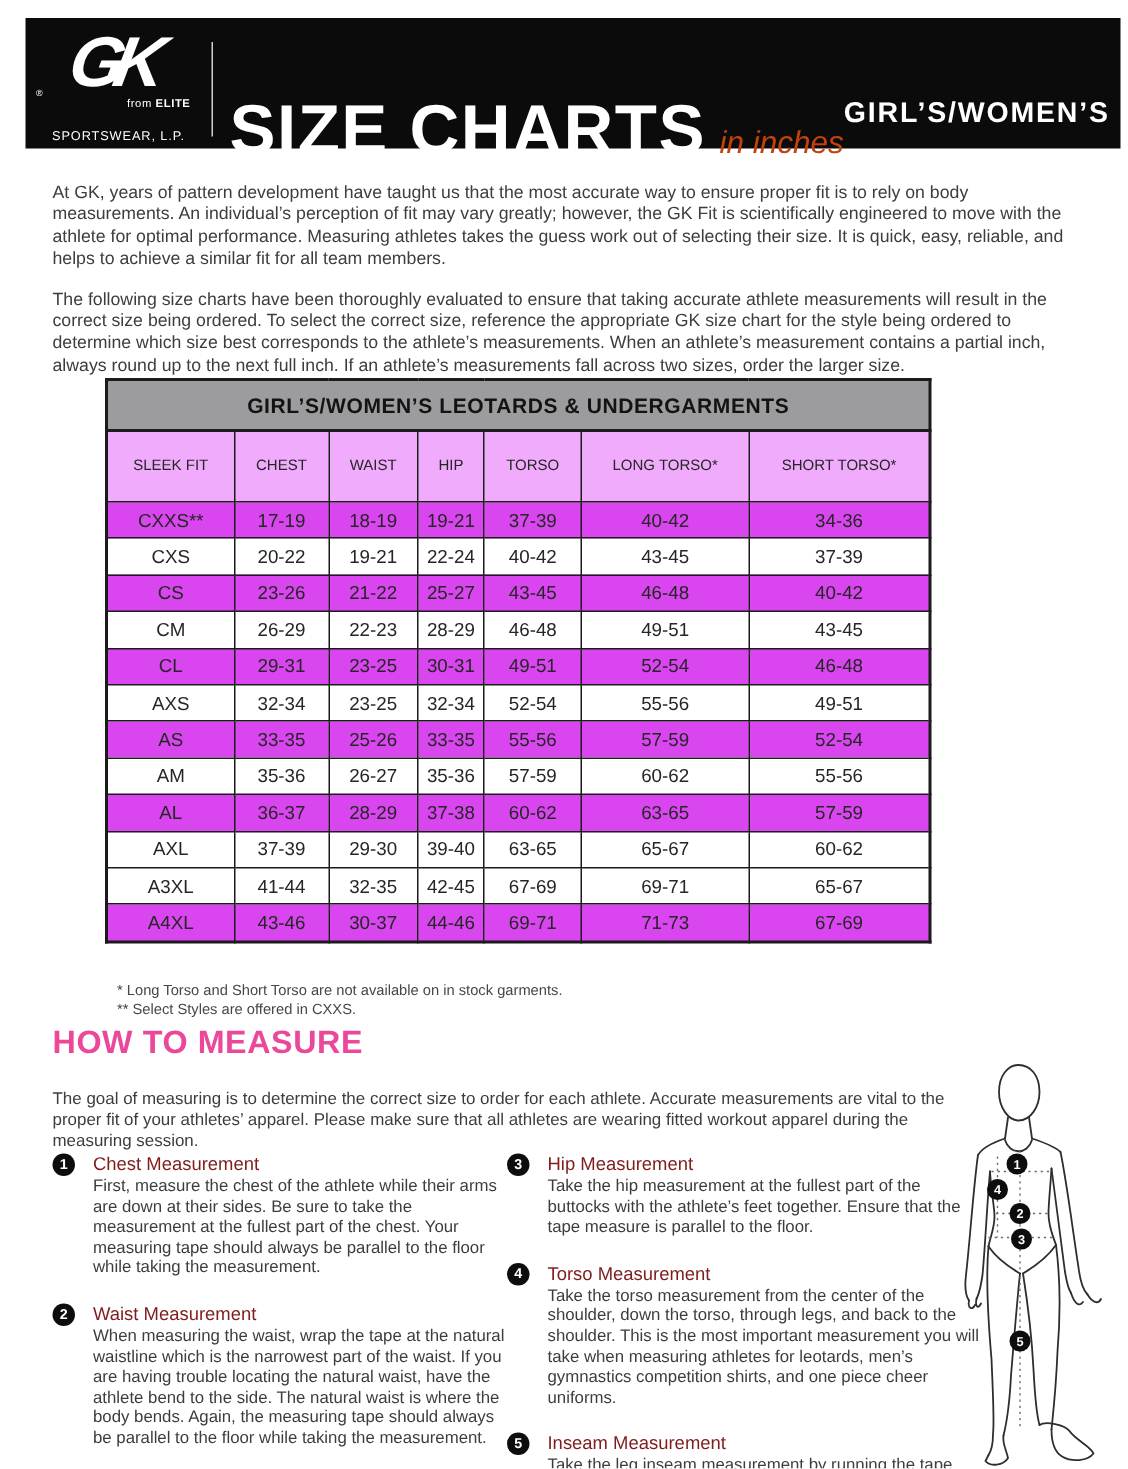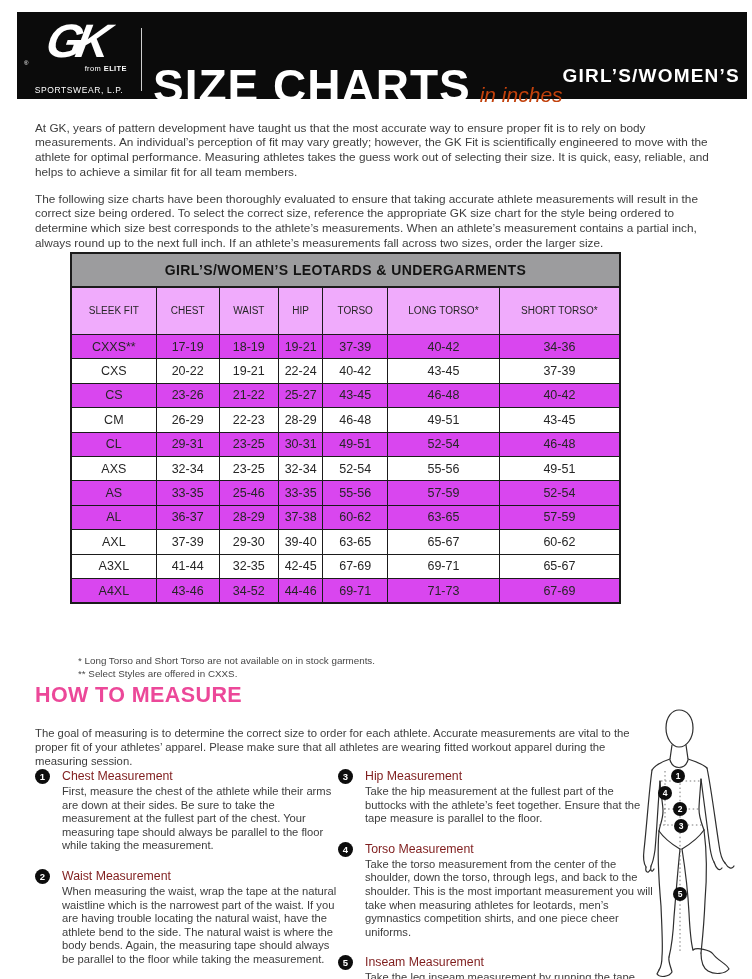--- a/index.html
+++ b/index.html
@@ -156,25 +156,34 @@
           <td>32-34</td>
           <td>23-25</td>
           <td>32-34</td>
           <td>52-54</td>
           <td>55-56</td>
           <td>49-51</td>
         </tr>
         <tr class="alt">
           <td>AS</td>
           <td>33-35</td>
-          <td>25-46</td>
+          <td>25-26</td>
           <td>33-35</td>
           <td>55-56</td>
           <td>57-59</td>
           <td>52-54</td>
+        </tr>
+        <tr>
+          <td>AM</td>
+          <td>35-36</td>
+          <td>26-27</td>
+          <td>35-36</td>
+          <td>57-59</td>
+          <td>60-62</td>
+          <td>55-56</td>
         </tr>
         <tr class="alt">
           <td>AL</td>
           <td>36-37</td>
           <td>28-29</td>
           <td>37-38</td>
           <td>60-62</td>
           <td>63-65</td>
           <td>57-59</td>
         </tr>
@@ -192,21 +201,21 @@
           <td>41-44</td>
           <td>32-35</td>
           <td>42-45</td>
           <td>67-69</td>
           <td>69-71</td>
           <td>65-67</td>
         </tr>
         <tr class="alt">
           <td>A4XL</td>
           <td>43-46</td>
-          <td>34-52</td>
+          <td>30-37</td>
           <td>44-46</td>
           <td>69-71</td>
           <td>71-73</td>
           <td>67-69</td>
         </tr>
       </tbody>
   </table>
 
   <div class="footnotes">
     <div>* Long Torso and Short Torso are not available on in stock garments.</div>

